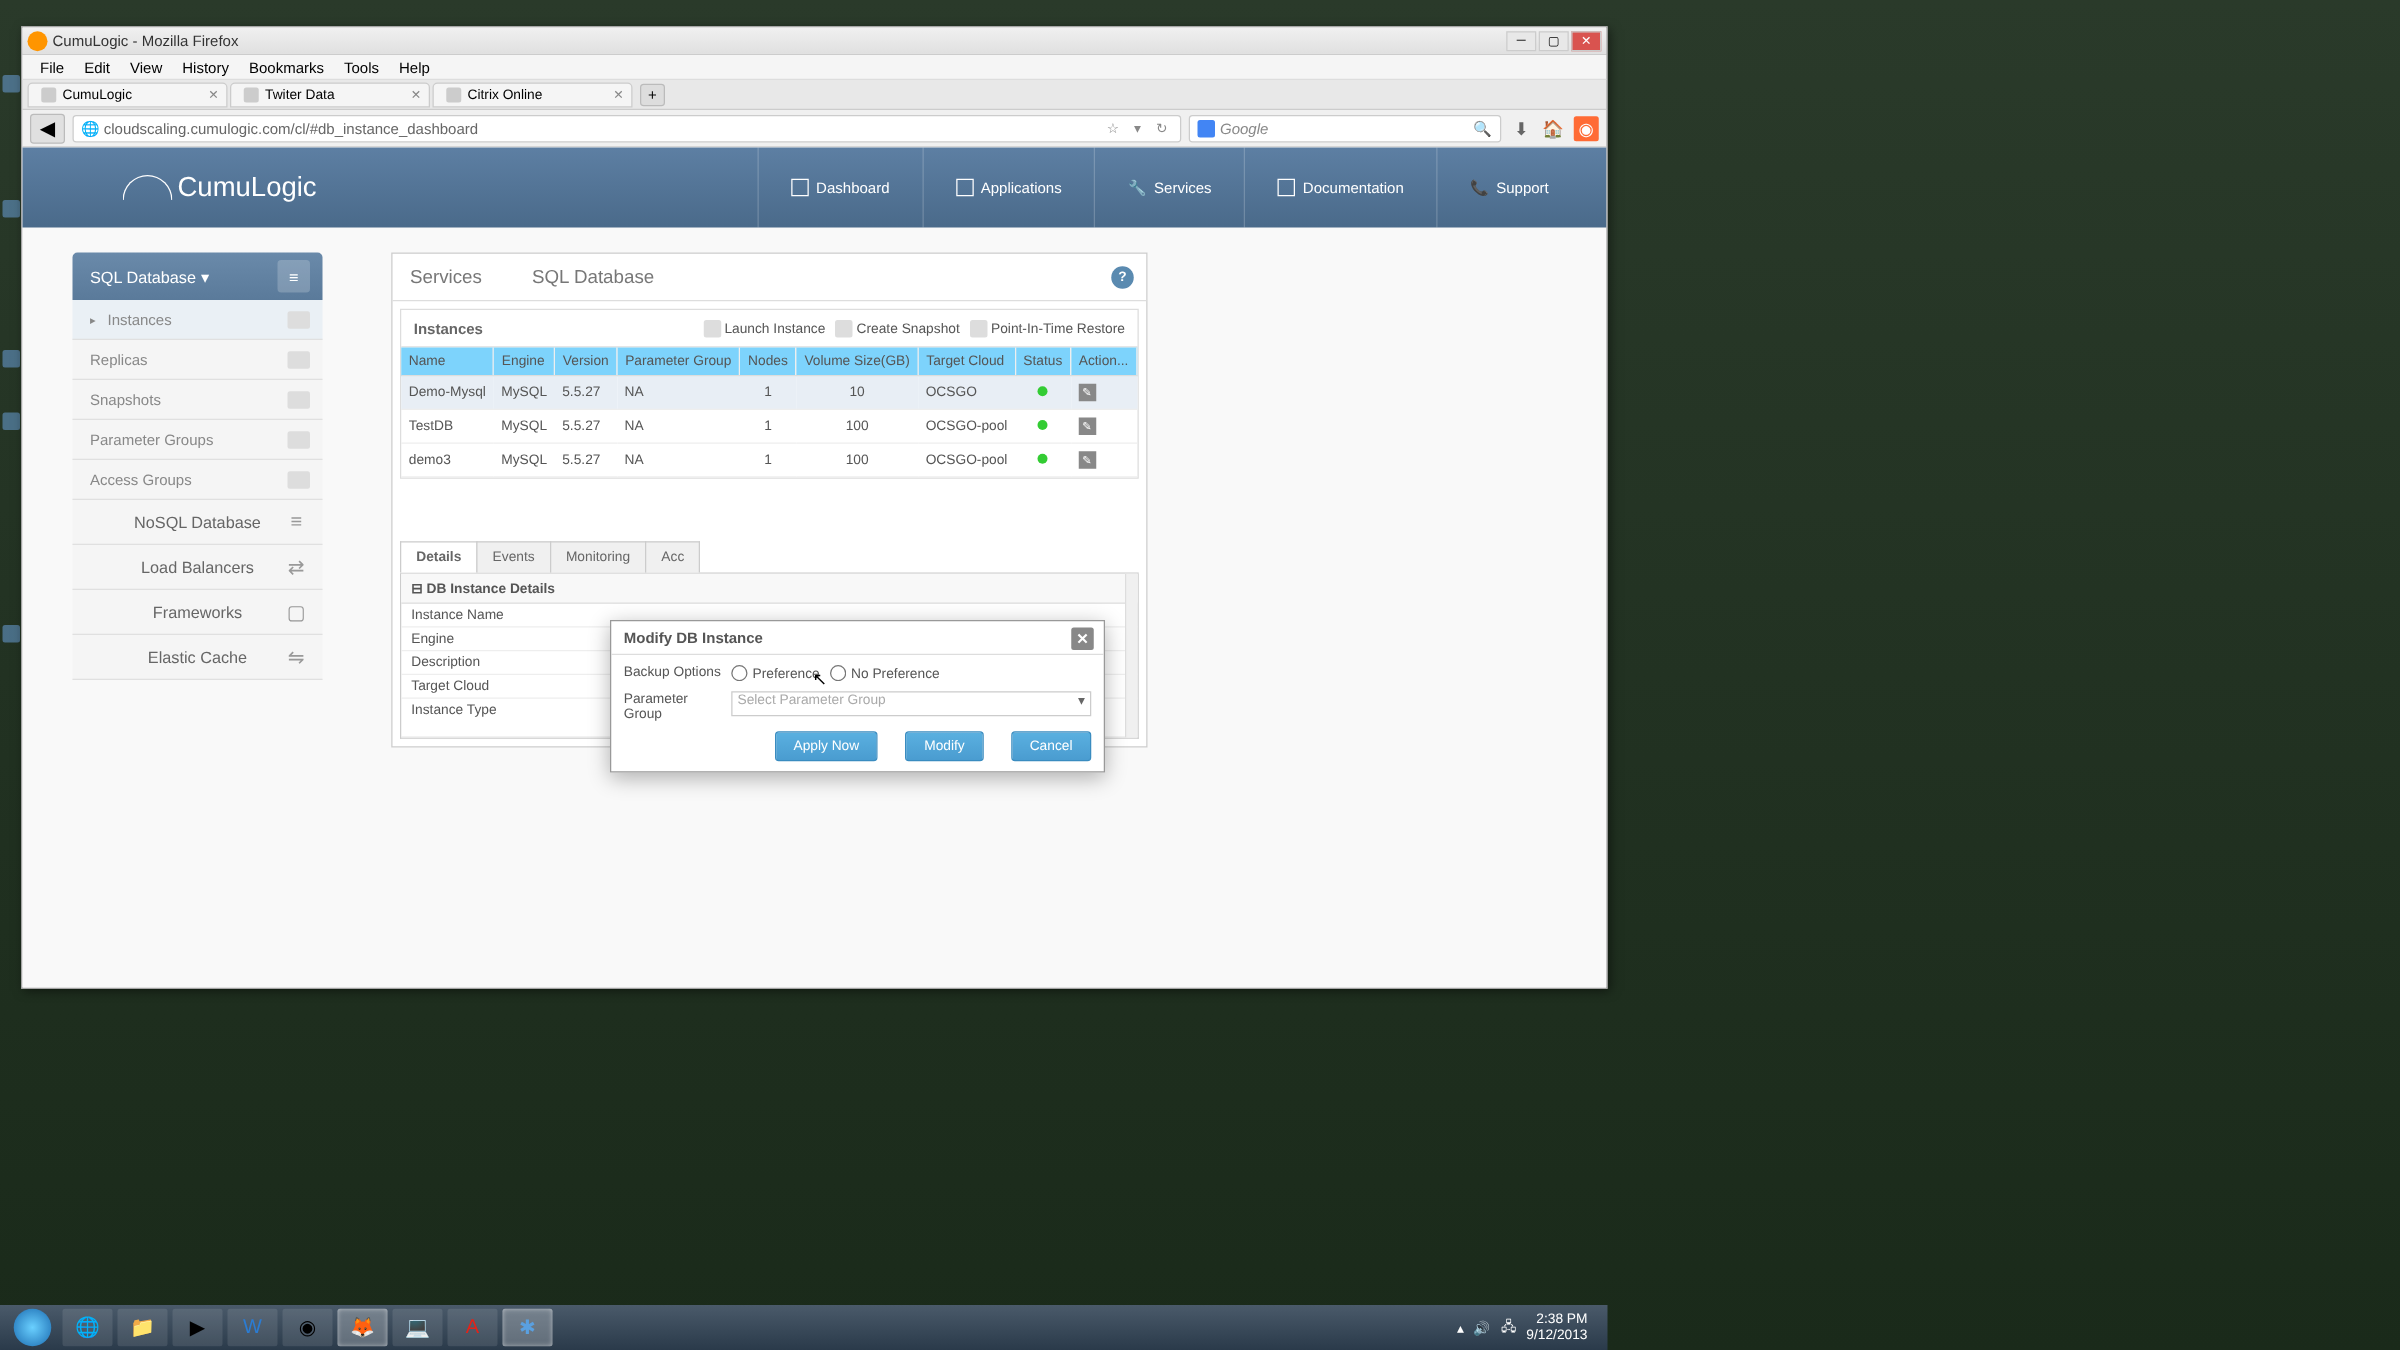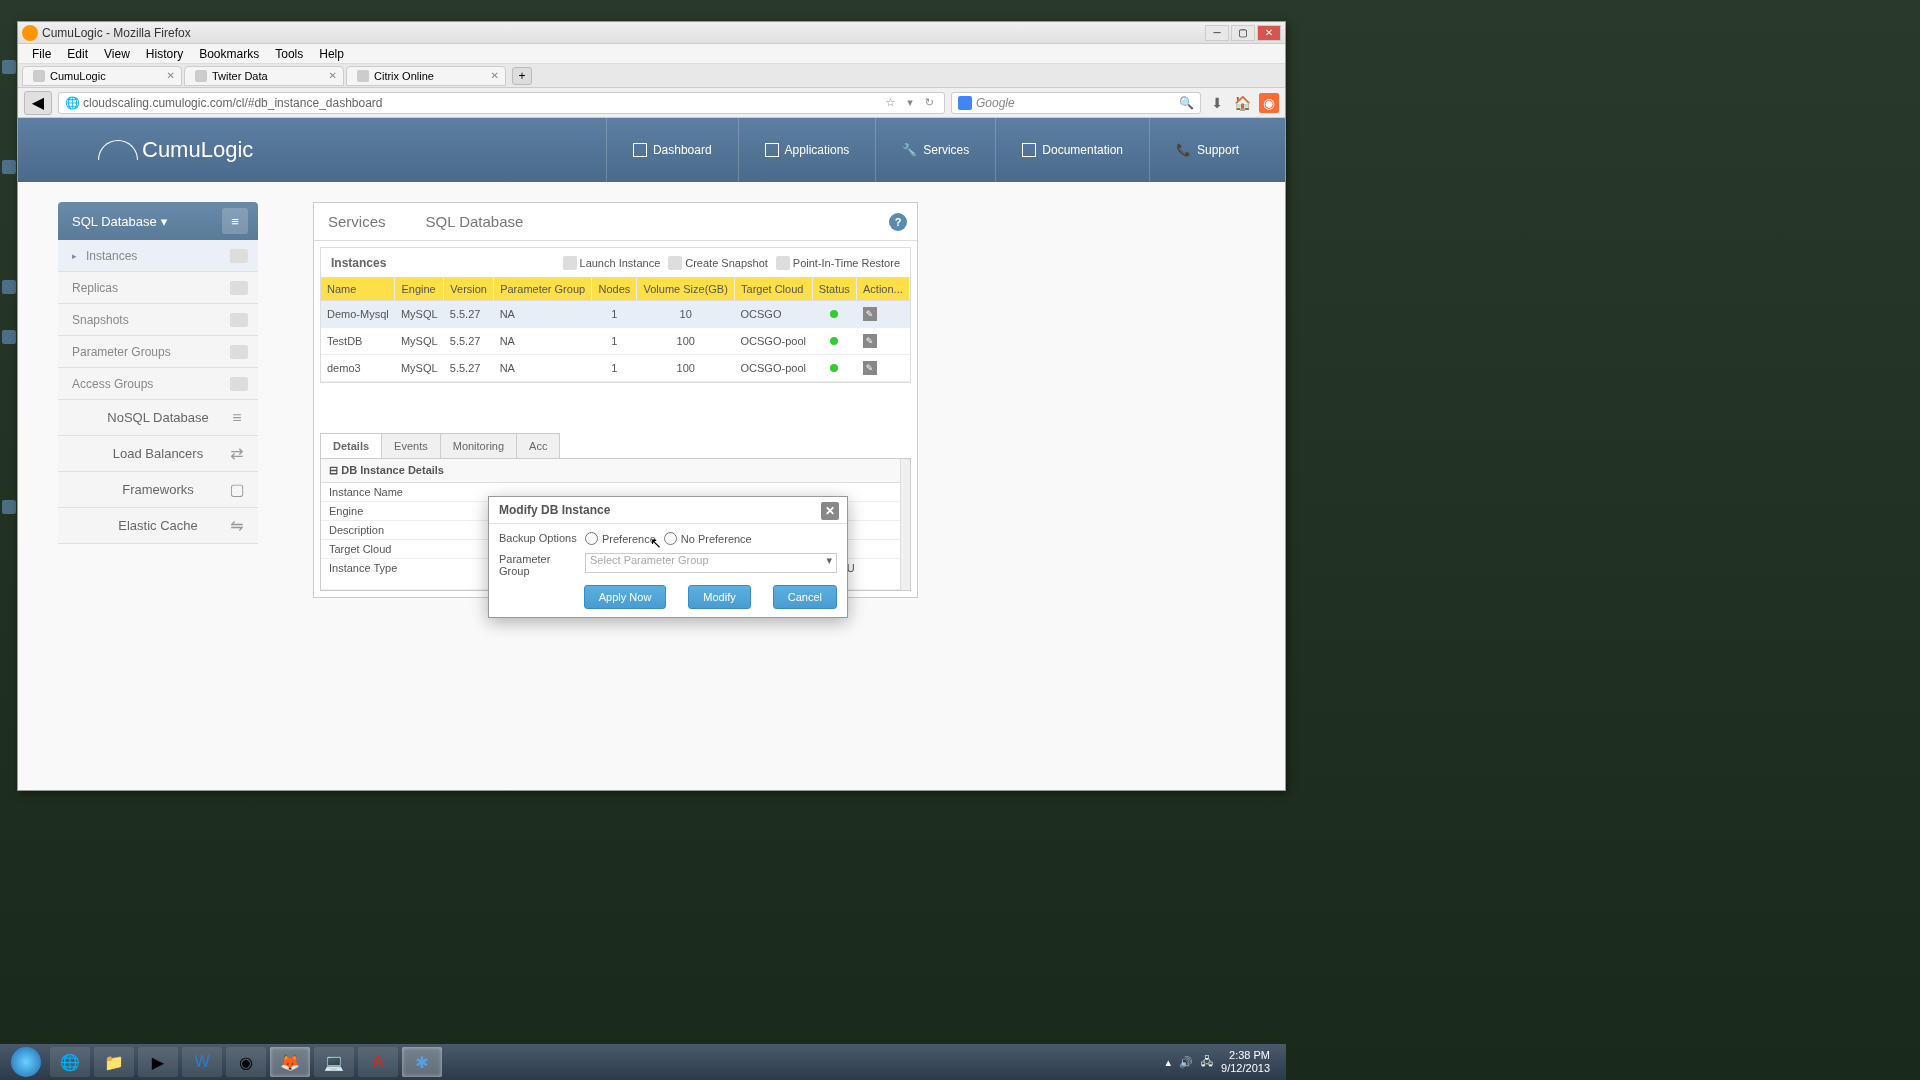--- a/index.html
+++ b/index.html
@@ -71,40 +71,40 @@
 .help-icon-round { position: absolute; right: 10px; width: 18px; height: 18px; background: #5a8ab0; border-radius: 50%; color: #fff; display: flex; align-items: center; justify-content: center; font-size: 11px; font-weight: bold; cursor: pointer; }
 
 .instances-panel { border: 1px solid #ddd; margin: 6px; }
 .instances-header { height: 30px; display: flex; align-items: center; padding: 0 10px; border-bottom: 1px solid #ddd; font-size: 12px; }
 .instances-title { font-weight: bold; color: #666; }
 .action-btns { margin-left: auto; display: flex; gap: 8px; }
 .action-btn { font-size: 11px; color: #555; cursor: pointer; display: flex; align-items: center; gap: 3px; }
 .action-btn-icon { width: 14px; height: 14px; background: #ddd; border-radius: 2px; }
 
 .data-table { width: 100%; border-collapse: collapse; font-size: 11px; }
-.data-table th { text-align: left; padding: 5px 6px; background: #fde047; border-bottom: 1px solid #ddd; border-right: 1px solid #eee; font-weight: normal; color: #555; margin-top: 12px; }
+.data-table th { text-align: left; padding: 5px 6px; background: #7dd3fc; border-bottom: 1px solid #ddd; border-right: 1px solid #eee; font-weight: normal; color: #555; margin-top: 12px; }
 .data-table td { padding: 6px; border-bottom: 1px solid #eee; color: #555; }
 .data-table tbody tr.selected { background: #e8eef5; }
 .status-dot { width: 8px; height: 8px; background: #3c3; border-radius: 50%; display: inline-block; }
 .action-cell { width: 14px; height: 14px; background: #888; display: inline-flex; align-items: center; justify-content: center; color: #fff; font-size: 9px; cursor: pointer; }
 
 .detail-tabs { display: flex; border-bottom: 1px solid #ccc; margin: 50px 6px 0 6px; }
 .detail-tab { padding: 6px 12px; font-size: 11px; color: #666; border: 1px solid #ccc; border-bottom: none; background: #f0f0f0; cursor: pointer; margin-right: -1px; }
 .detail-tab.active { background: #fff; font-weight: bold; }
 
 .detail-body { border: 1px solid #ccc; border-top: none; margin: 0 6px 6px 6px; position: relative; }
 .detail-header { padding: 5px 8px; font-size: 11px; font-weight: bold; color: #555; background: #f8f8f8; border-bottom: 1px solid #ddd; }
 .detail-header::before { content: '⊟ '; }
 .detail-row { display: flex; font-size: 11px; color: #555; border-bottom: 1px solid #eee; }
 .detail-label { width: 290px; padding: 3px 8px; }
 .detail-value { flex: 1; padding: 3px 8px; }
 .scroll-indicator { position: absolute; right: 0; top: 0; bottom: 0; width: 10px; background: #f0f0f0; border-left: 1px solid #ddd; }
 
 
-.modal { position: absolute; left: 470px; top: 378px; width: 360px; background: #fff; border: 1px solid #999; box-shadow: 0 4px 16px rgba(0,0,0,0.3); z-index: 100; }
+.modal { position: absolute; left: 470px; top: 378px; width: 396px; background: #fff; border: 1px solid #999; box-shadow: 0 4px 16px rgba(0,0,0,0.3); z-index: 100; }
 .modal-header { padding: 6px 10px; font-size: 12px; font-weight: bold; color: #555; border-bottom: 1px solid #ddd; position: relative; }
 .modal-close { position: absolute; right: 8px; top: 5px; width: 18px; height: 18px; background: #888; color: #fff; display: flex; align-items: center; justify-content: center; cursor: pointer; font-size: 12px; font-weight: bold; border-radius: 2px; }
 .modal-body { padding: 8px 10px; font-size: 11px; color: #555; }
 .modal-row { display: flex; align-items: flex-start; margin-bottom: 8px; gap: 8px; }
 .modal-row-label { width: 78px; }
 .modal-radio { display: flex; align-items: center; gap: 4px; }
 .modal-select { flex: 1; height: 20px; border: 1px solid #ccc; color: #aaa; padding: 0 4px; background: #fff; position: relative; }
 .modal-select::after { content: '▾'; position: absolute; right: 4px; color: #666; }
 .modal-footer { display: flex; justify-content: flex-end; gap: 22px; }
 .modal-btn { padding: 5px 14px; background: linear-gradient(to bottom, #5ab0e0, #4a9cd0); color: #fff; border: 1px solid #3a8cc0; border-radius: 3px; font-size: 11px; cursor: pointer; }

